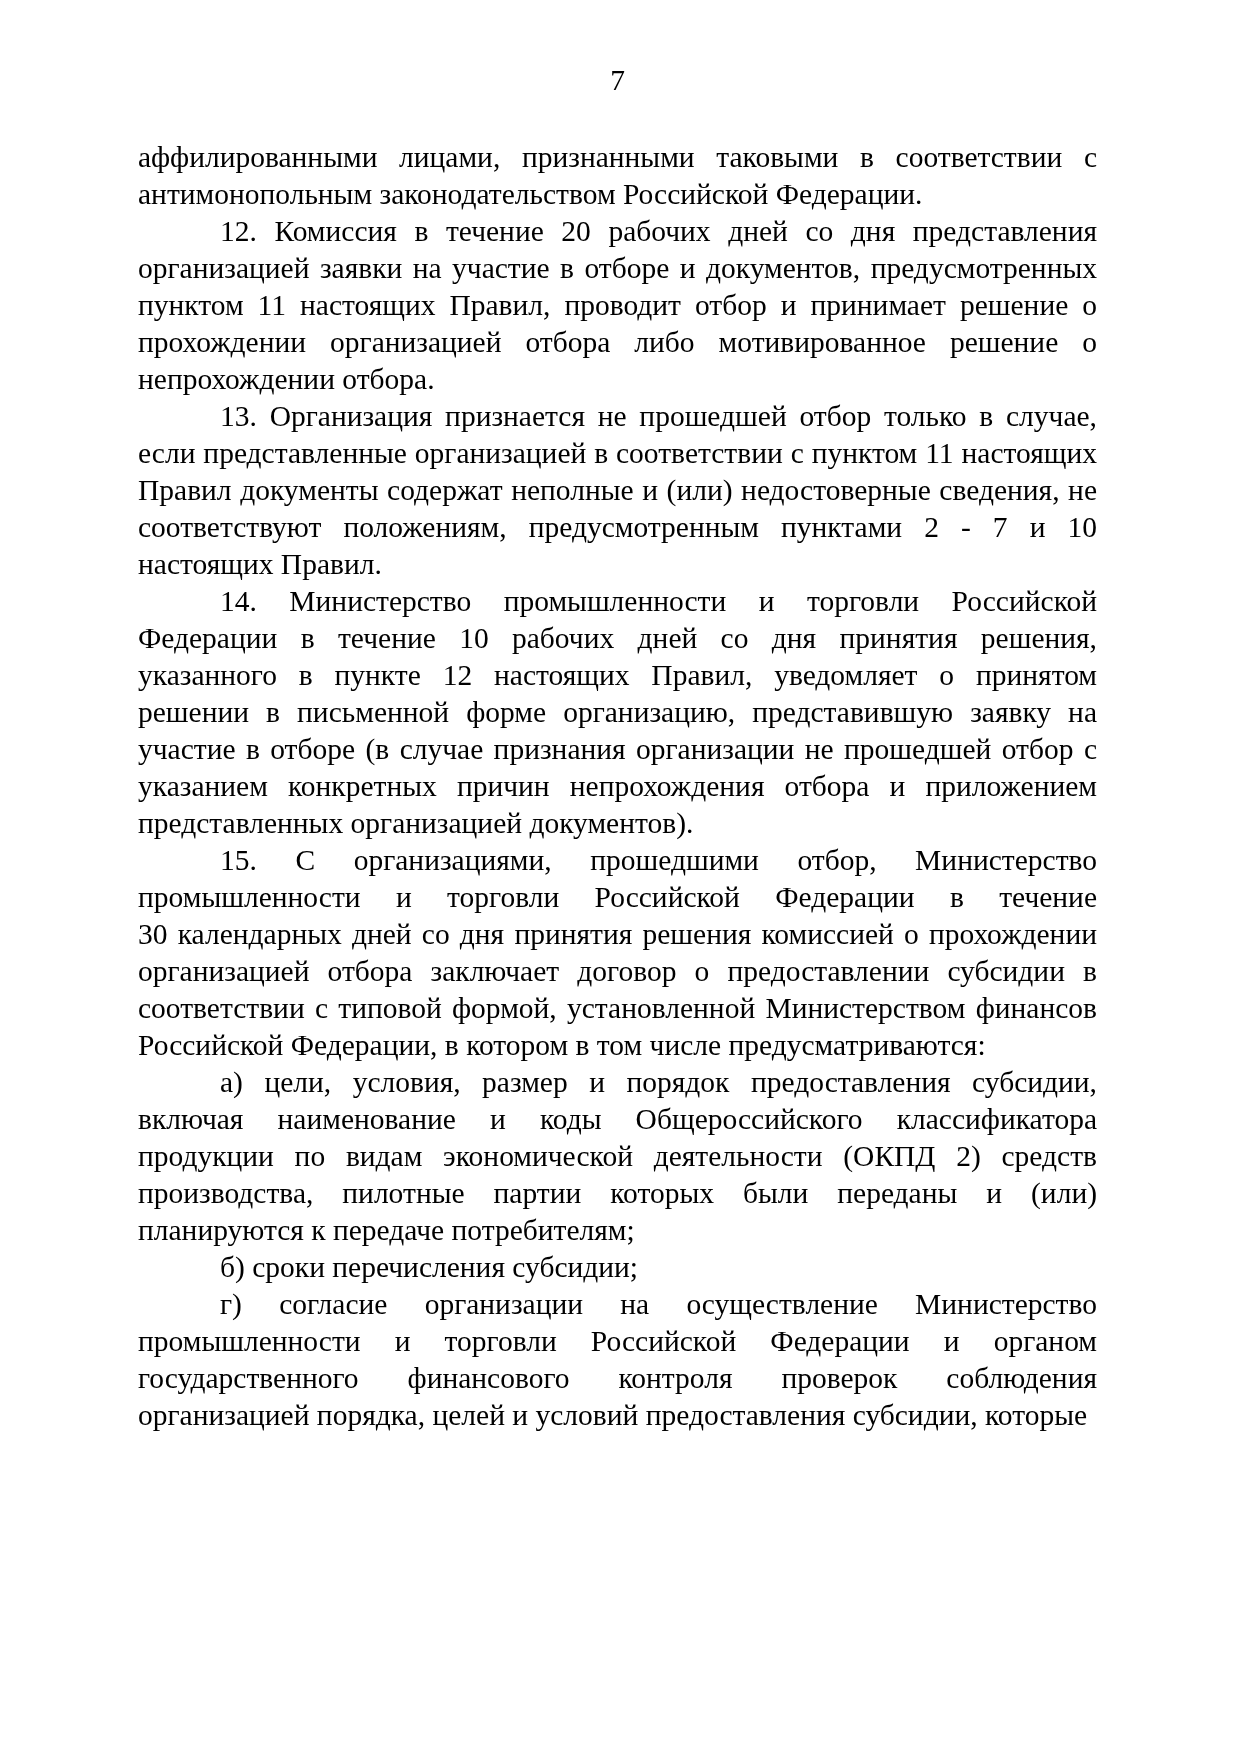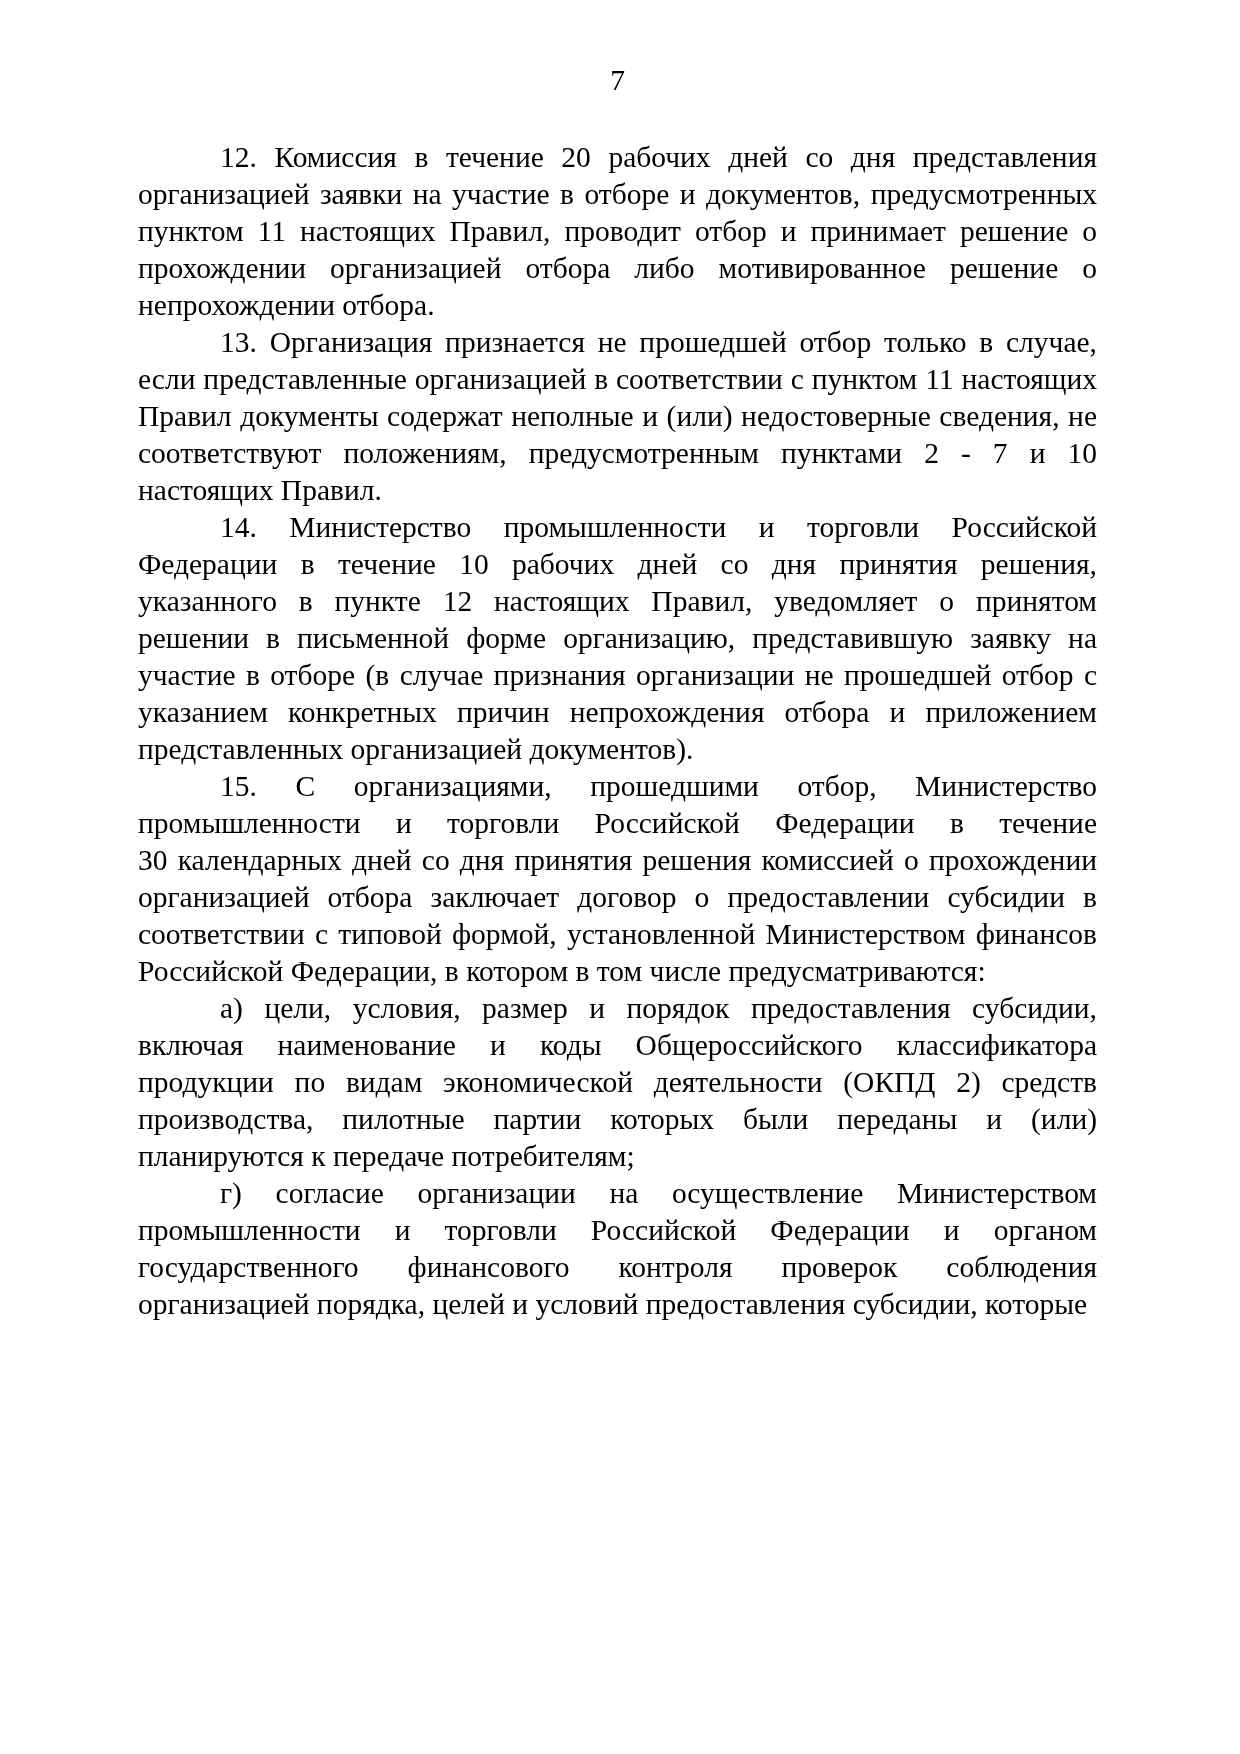--- a/index.html
+++ b/index.html
@@ -35,27 +35,29 @@
     p.para.indent {
       text-indent: 82px;
     }
   </style>
 </head>
 <body>
 
 <div class="page">
   <div class="page-number">7</div>
 
+  <p class="para">аффилированными лицами, признанными таковыми в соответствии с антимонопольным законодательством Российской Федерации.</p>
 
   <p class="para indent">12. Комиссия в течение 20&nbsp;рабочих дней со дня представления организацией заявки на участие в отборе и документов, предусмотренных пунктом&nbsp;11 настоящих Правил, проводит отбор и принимает решение о прохождении организацией отбора либо мотивированное решение о непрохождении отбора.</p>
 
   <p class="para indent">13. Организация признается не прошедшей отбор только в случае, если представленные организацией в соответствии с пунктом&nbsp;11 настоящих Правил документы содержат неполные и&nbsp;(или) недостоверные сведения, не соответствуют положениям, предусмотренным пунктами 2&nbsp;-&nbsp;7 и&nbsp;10 настоящих Правил.</p>
 
   <p class="para indent">14. Министерство промышленности и торговли Российской Федерации в течение 10&nbsp;рабочих дней со дня принятия решения, указанного в пункте&nbsp;12 настоящих Правил, уведомляет о принятом решении в письменной форме организацию, представившую заявку на участие в отборе (в случае признания организации не прошедшей отбор с указанием конкретных причин непрохождения отбора и приложением представленных организацией документов).</p>
 
   <p class="para indent">15. С организациями, прошедшими отбор, Министерство промышленности и торговли Российской Федерации в течение 30&nbsp;календарных дней со дня принятия решения комиссией о прохождении организацией отбора заключает договор о предоставлении субсидии в соответствии с типовой формой, установленной Министерством финансов Российской Федерации, в котором в том числе предусматриваются:</p>
 
   <p class="para indent">а) цели, условия, размер и порядок предоставления субсидии, включая наименование и коды Общероссийского классификатора продукции по видам экономической деятельности (ОКПД&nbsp;2) средств производства, пилотные партии которых были переданы и&nbsp;(или) планируются к передаче потребителям;</p>
 
+  <p class="para indent">б) сроки перечисления субсидии;</p>
 
 
-  <p class="para indent">г) согласие организации на осуществление Министерством промышленности и торговли Российской Федерации и органом государственного финансового контроля проверок соблюдения организацией порядка, целей и условий предоставления субсидии, которые</p>
+  <p class="para indent">г) согласие организации на осуществление Министерство промышленности и торговли Российской Федерации и органом государственного финансового контроля проверок соблюдения организацией порядка, целей и условий предоставления субсидии, которые</p>
 </div>
 
 </body></html>

